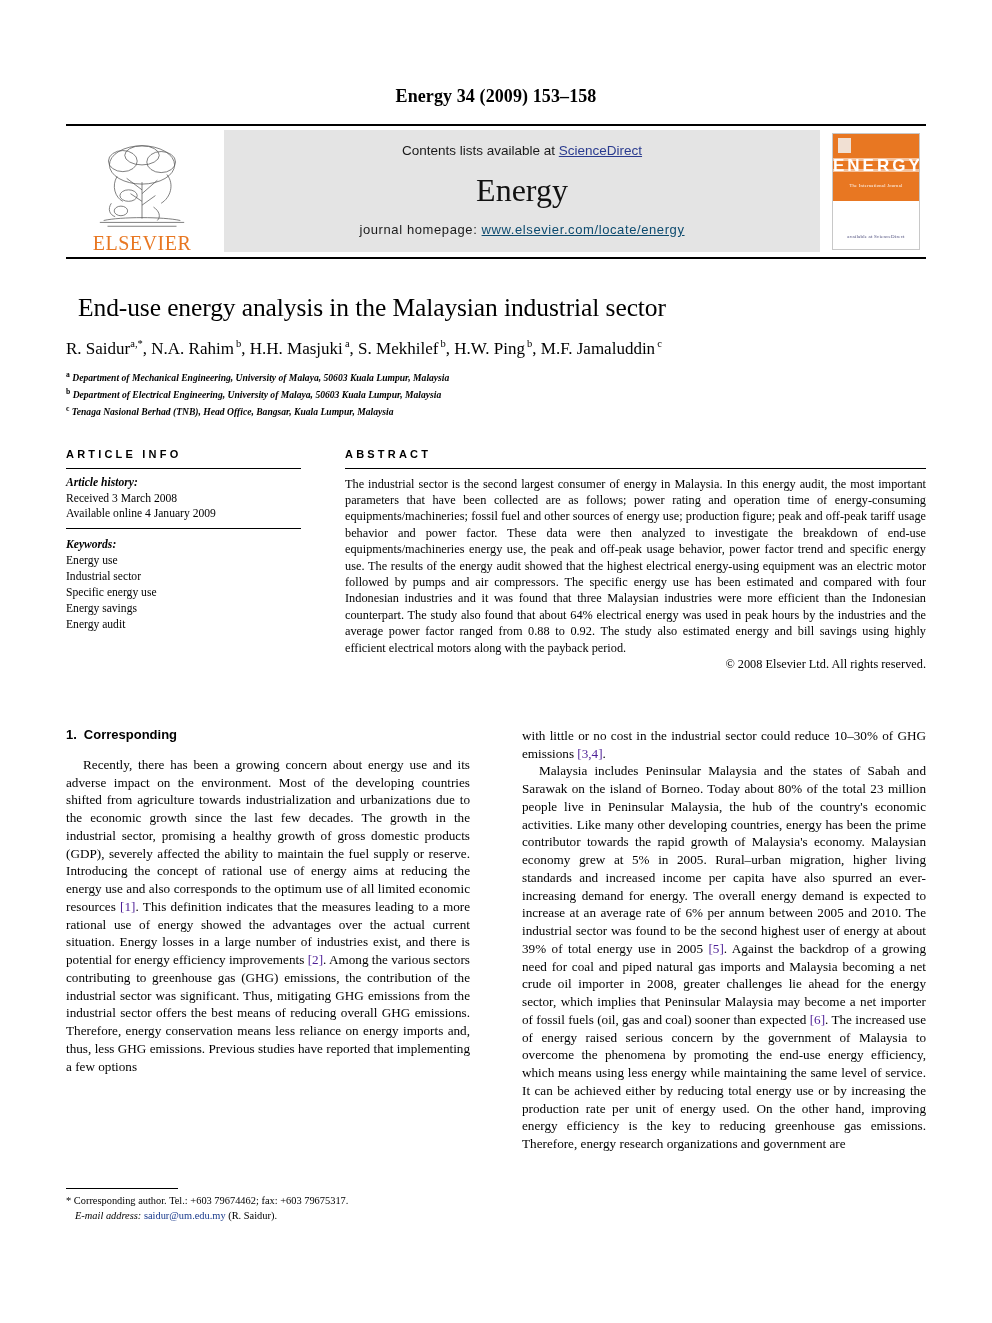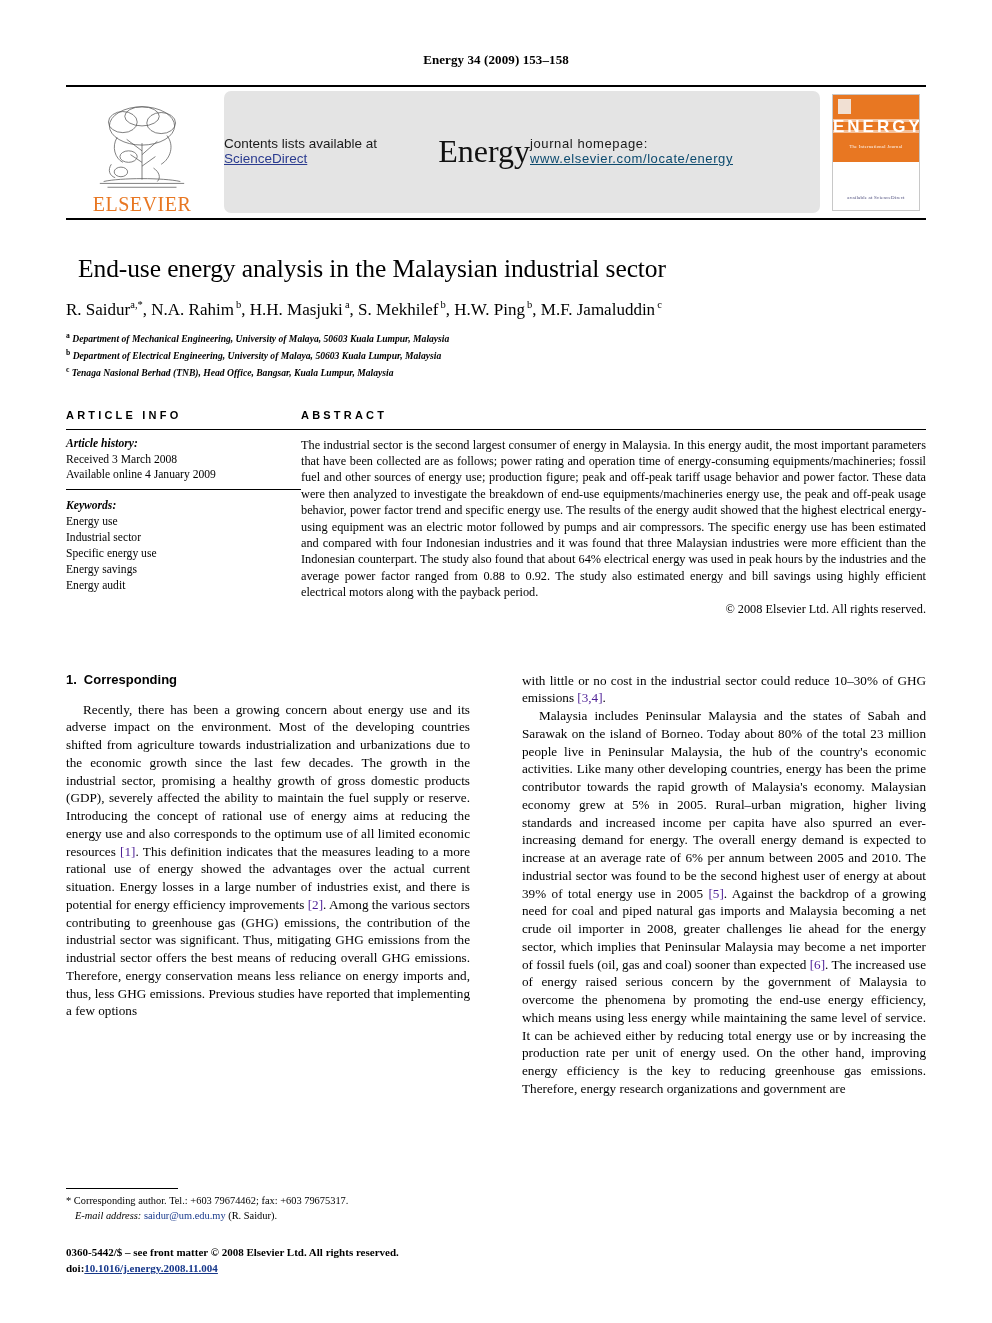--- a/index.html
+++ b/index.html
@@ -19,23 +19,23 @@
     width: 992px;
     height: 1323px;
     position: relative;
     box-sizing: border-box;
     padding: 0 66px;
   }
 
   
   .running-head {
     text-align: center;
-    font-size: 13px;
-    font-weight: bold;
-    padding-top: 52px;
+    font-size: 18px;
+    font-weight: bold;
+    padding-top: 86px;
     letter-spacing: 0.1px;
   }
 
   
   .masthead {
     margin-top: 17px;
     border-top: 2px solid #000;
     border-bottom: 2px solid #000;
     height: 131px;
     display: flex;
@@ -61,27 +61,26 @@
     font-size: 20px;
     letter-spacing: 0.5px;
     color: #E87722;
     line-height: 1;
     margin-top: 1px;
   }
   .masthead-center {
     flex: 1 1 auto;
     background: #e4e4e4;
     display: flex;
-    flex-direction: row;
+    flex-direction: column;
     justify-content: space-between;
     align-items: center;
     padding: 13px 0 15px 0;
     box-sizing: border-box;
     margin: 4px 6px 5px 6px;
-    border-radius: 7px;
   }
   .contents-line {
     font-family: "Liberation Sans", sans-serif;
     font-size: 13.5px;
     color: #1a1a1a;
   }
   .contents-line .sd {
     color: #2a3b8f;
   }
   .journal-name {
@@ -187,20 +186,21 @@
     font-style: italic;
     font-weight: bold;
     line-height: 1.52;
   }
   .affiliations sup { font-style: normal; font-size: 7.6px; }
 
   
   .info-abstract {
     margin-top: 28px;
     display: flex;
+    gap: 44px;
   }
   .col-info { width: 235px; flex: 0 0 235px; }
   .col-abstract { flex: 1 1 auto; }
   .sec-label {
     font-family: "Liberation Sans", sans-serif;
     font-size: 11px;
     font-weight: bold;
     letter-spacing: 3.2px;
   }
   .rule {
@@ -410,18 +410,14 @@
     <div class="footnote">
       <div>* Corresponding author. Tel.: +603 79674462; fax: +603 79675317.</div>
       <div style="padding-left:9px">
         <span class="email-label">E-mail address:</span>
         <a class="link-blue" href="#">saidur@um.edu.my</a>
         <span>(R. Saidur).</span>
       </div>
     </div>
   </div>
 
-  <div class="imprint">
-    <div>0360-5442/$ – see front matter © 2008 Elsevier Ltd. All rights reserved.</div>
-    <div><span>doi:</span><a class="doi" href="#">10.1016/j.energy.2008.11.004</a></div>
-  </div>
 
 </div>
 
 </body></html>

